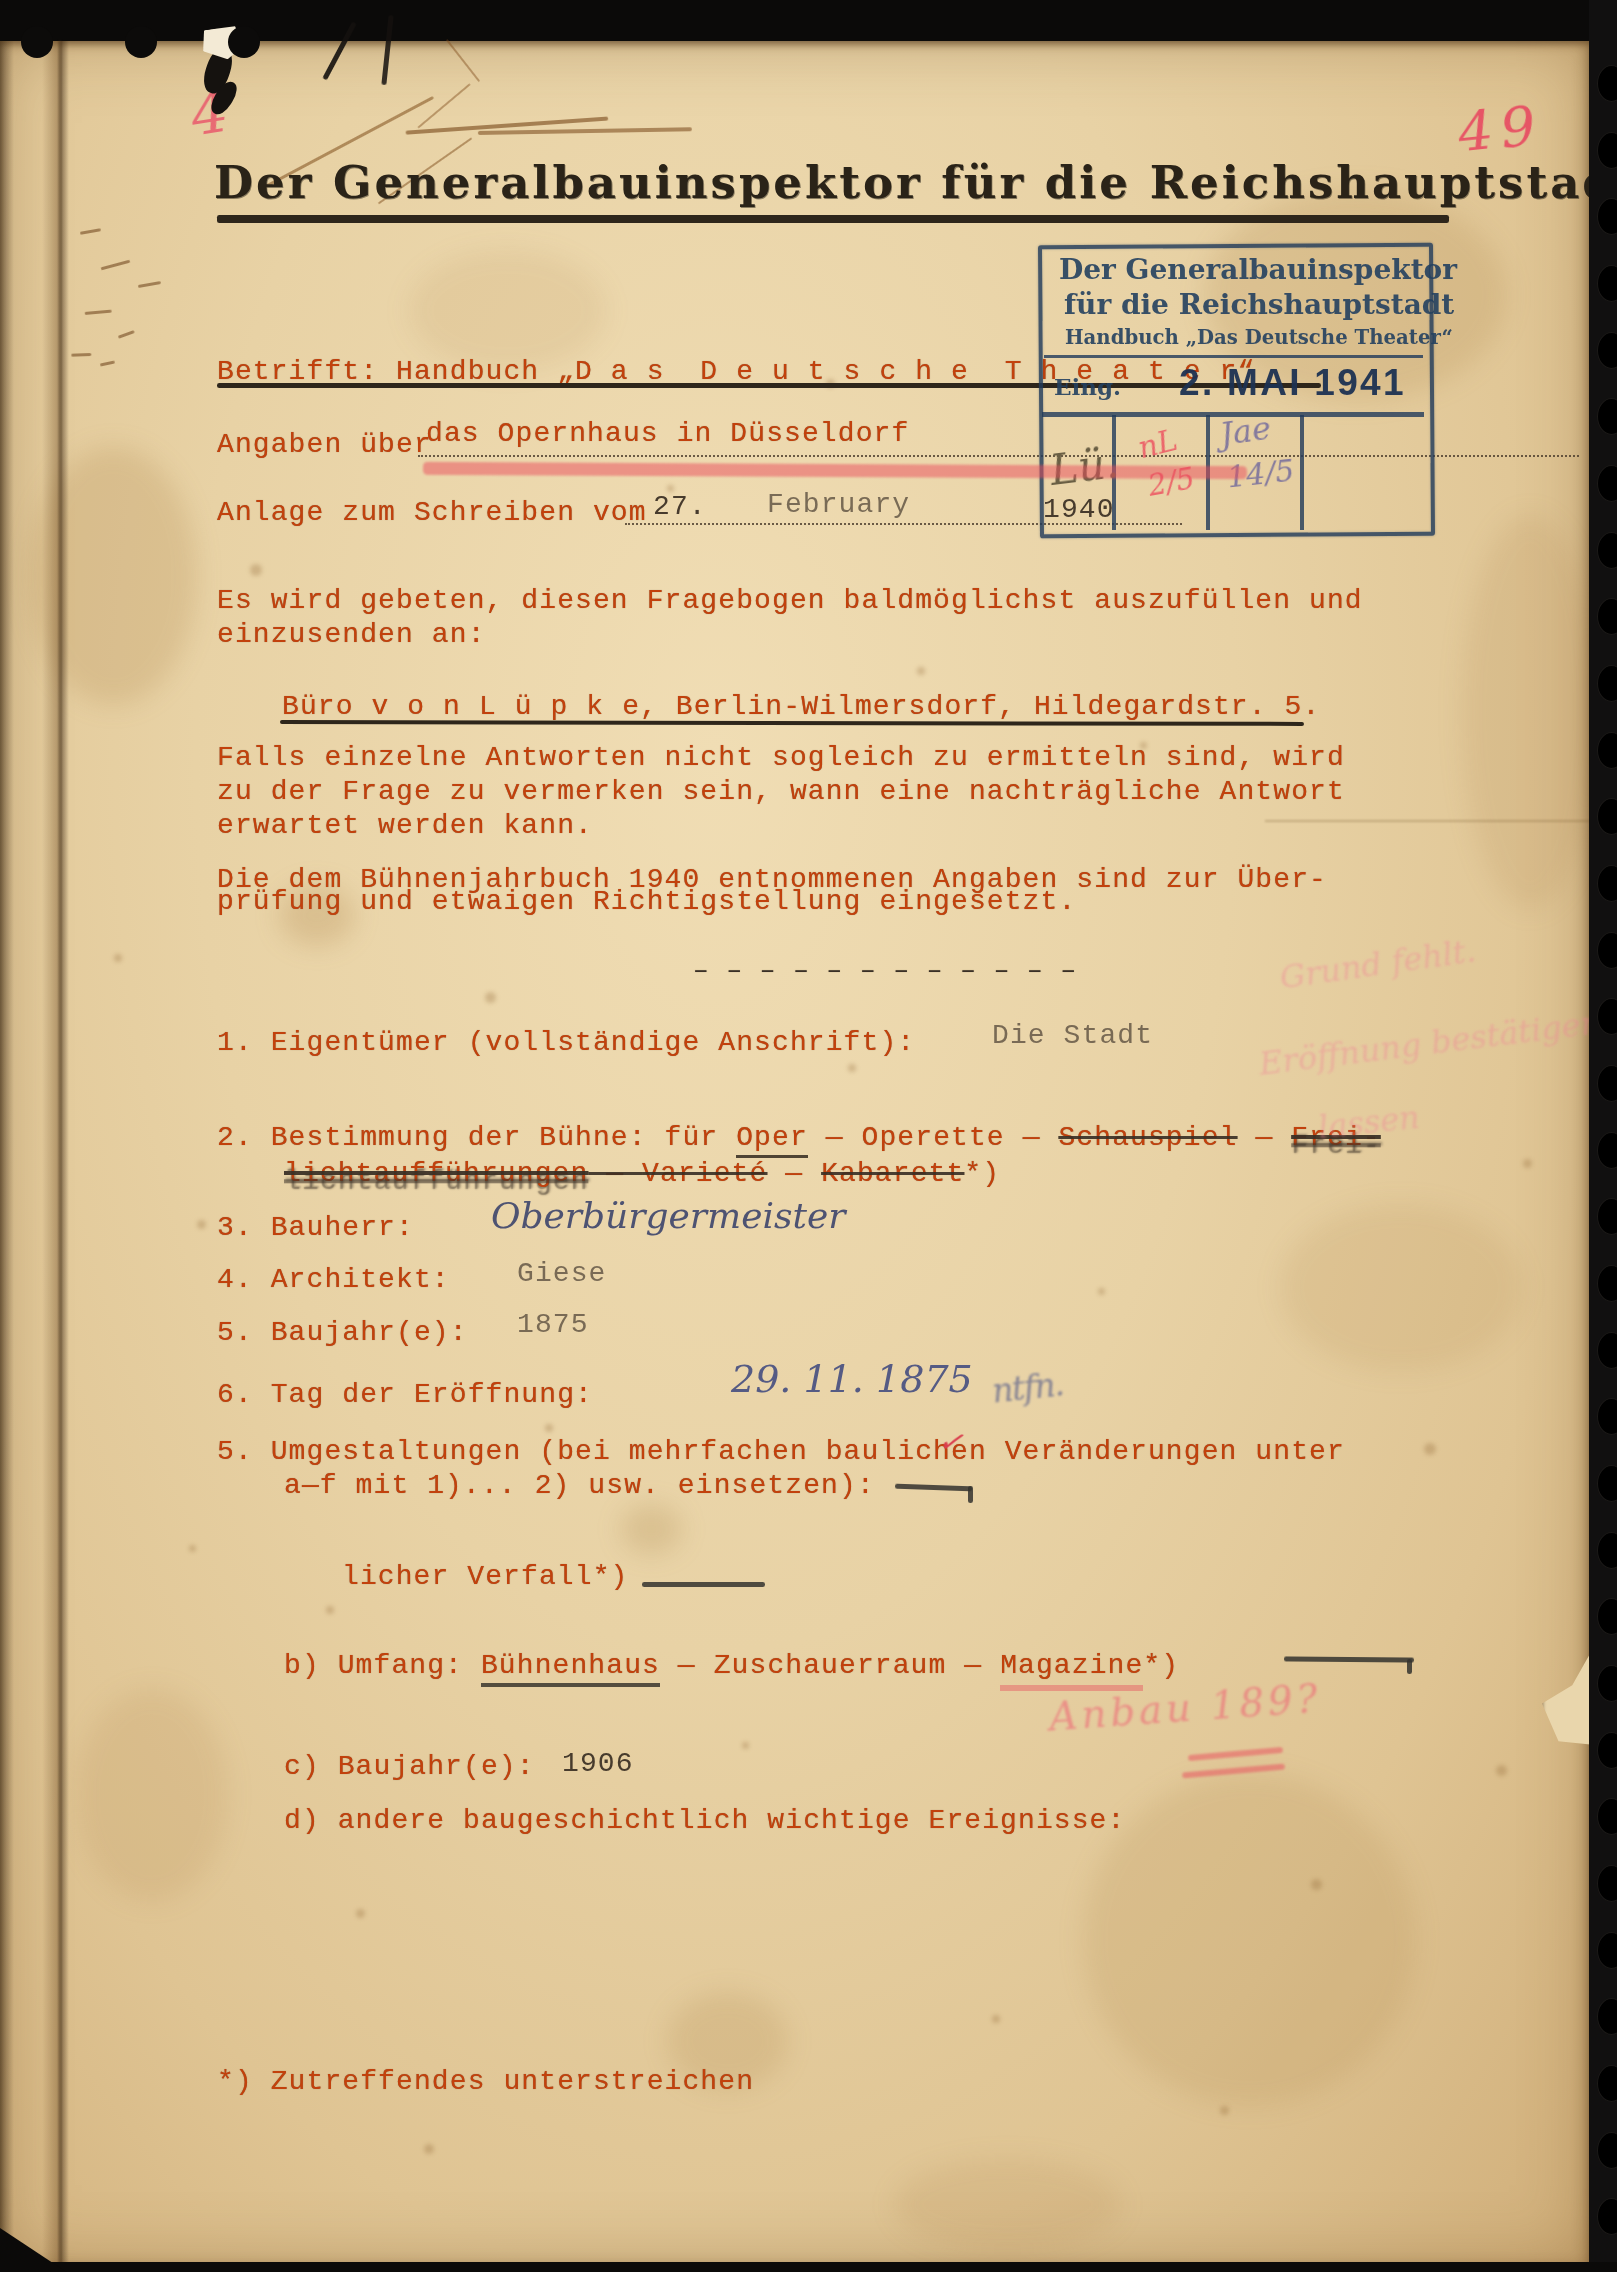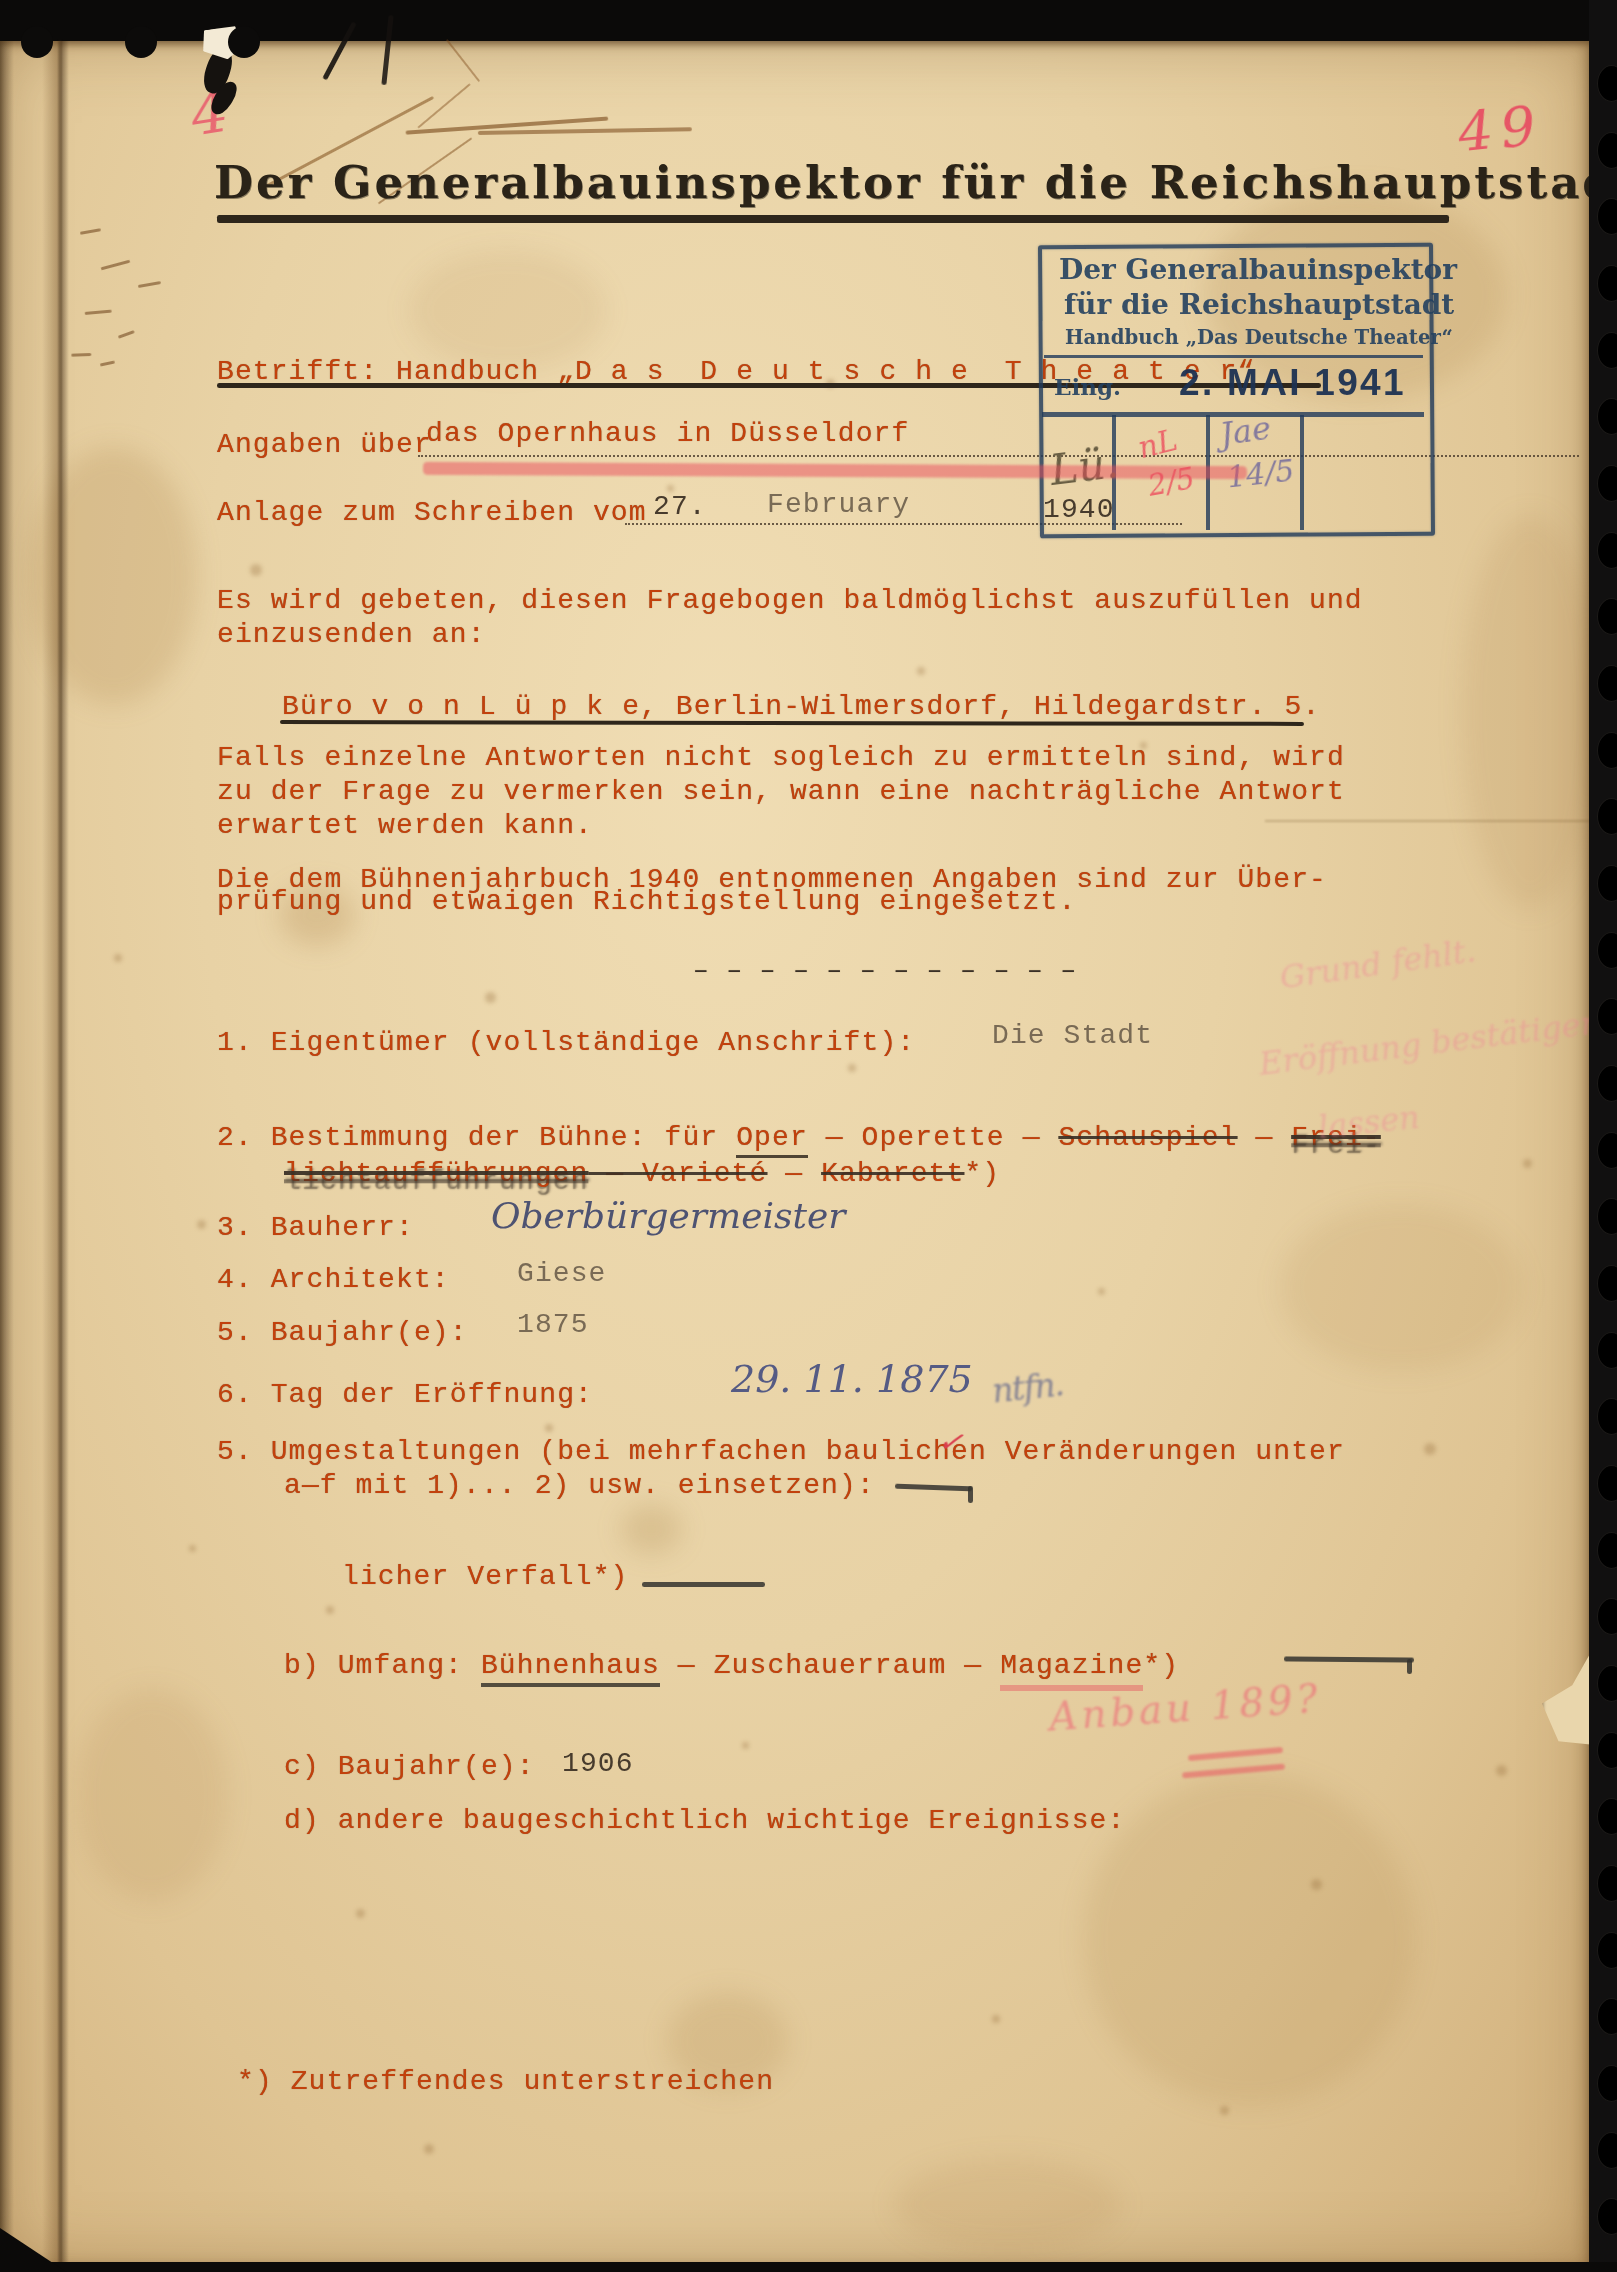--- a/index.html
+++ b/index.html
@@ -157,21 +157,21 @@
   <div class="dash-mark" style="left:1407px;top:1659px;width:4.5px;height:15px;"></div>
 
   <div class="hw" style="left:1049px;top:1685px;font-size:39px;letter-spacing:3.8px;color:rgba(238,95,115,.55);transform:rotate(-4deg);filter:blur(0.8px);">Anbau 189?</div>
   <div class="red-crayon" style="left:1188px;top:1751px;width:95px;height:6px;transform:rotate(-5deg);"></div>
   <div class="red-crayon" style="left:1182px;top:1768px;width:103px;height:6px;transform:rotate(-5deg);"></div>
 
   <div class="tl" style="left:284px;top:1751px;">c) Baujahr(e):</div>
   <div class="tl semi" style="left:562px;top:1748px;">1906</div>
   <div class="tl" style="left:284px;top:1805px;">d) andere baugeschichtlich wichtige Ereignisse:</div>
 
-  <div class="tl" style="top:2066px;margin-left:20px;">*) Zutreffendes unterstreichen</div>
+  <div class="tl" style="top:2066px;">*) Zutreffendes unterstreichen</div>
 
   <div class="hw pink-note" style="left:1279px;top:945px;transform:rotate(-8deg);">Grund fehlt.</div>
   <div class="hw pink-note" style="left:1258px;top:1024px;transform:rotate(-7deg);">Eröffnung bestätigen</div>
   <div class="hw pink-note" style="left:1318px;top:1103px;transform:rotate(-6deg);">lassen</div>
 
   <div class="hw" style="left:1458px;top:97px;font-size:55px;letter-spacing:7.6px;color:rgba(232,58,90,.8);transform:rotate(-6deg);filter:blur(0.4px);">49</div>
   <div class="hw" style="left:191px;top:79px;font-size:58px;color:rgba(234,72,100,.75);transform:rotate(-9deg);">4</div>
 
   <div id="scrap"></div>
   <div id="ink-blob1" style="left:206px;top:47px;width:24px;height:47px;transform:rotate(18deg);"></div>

